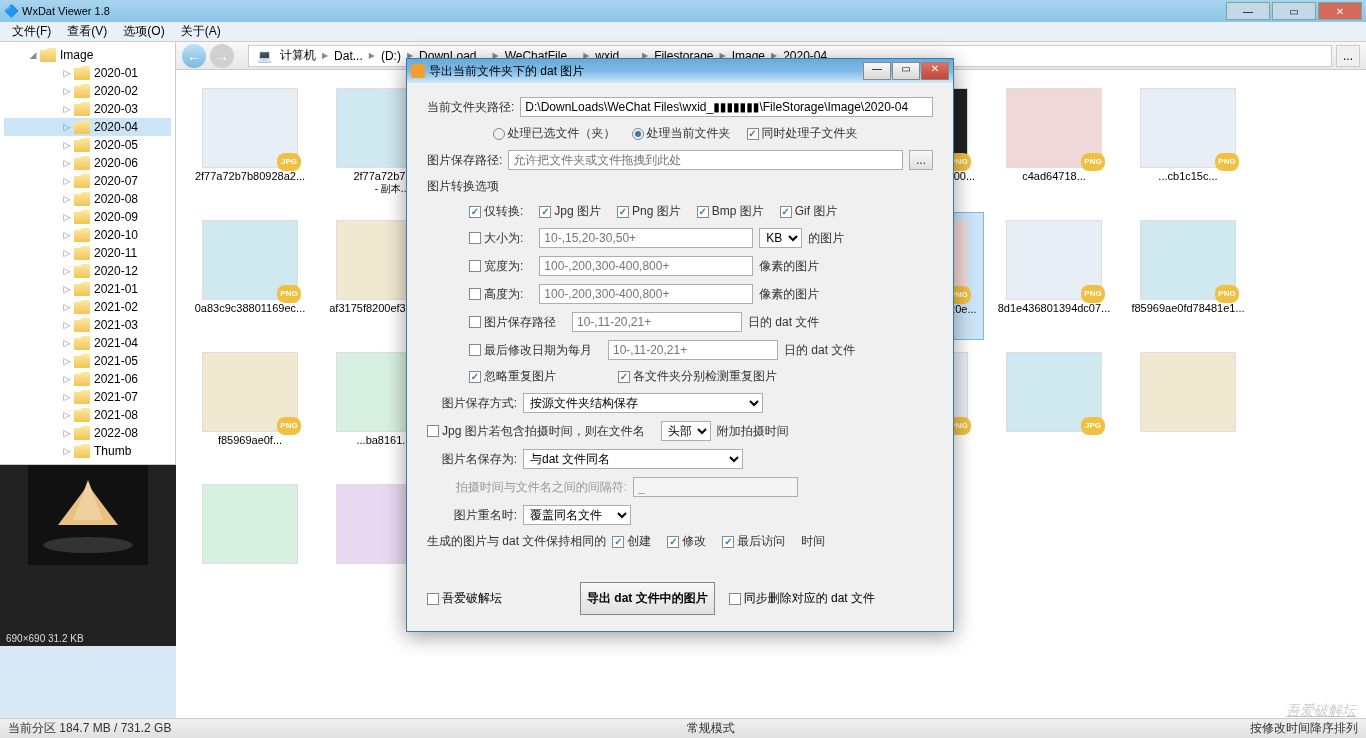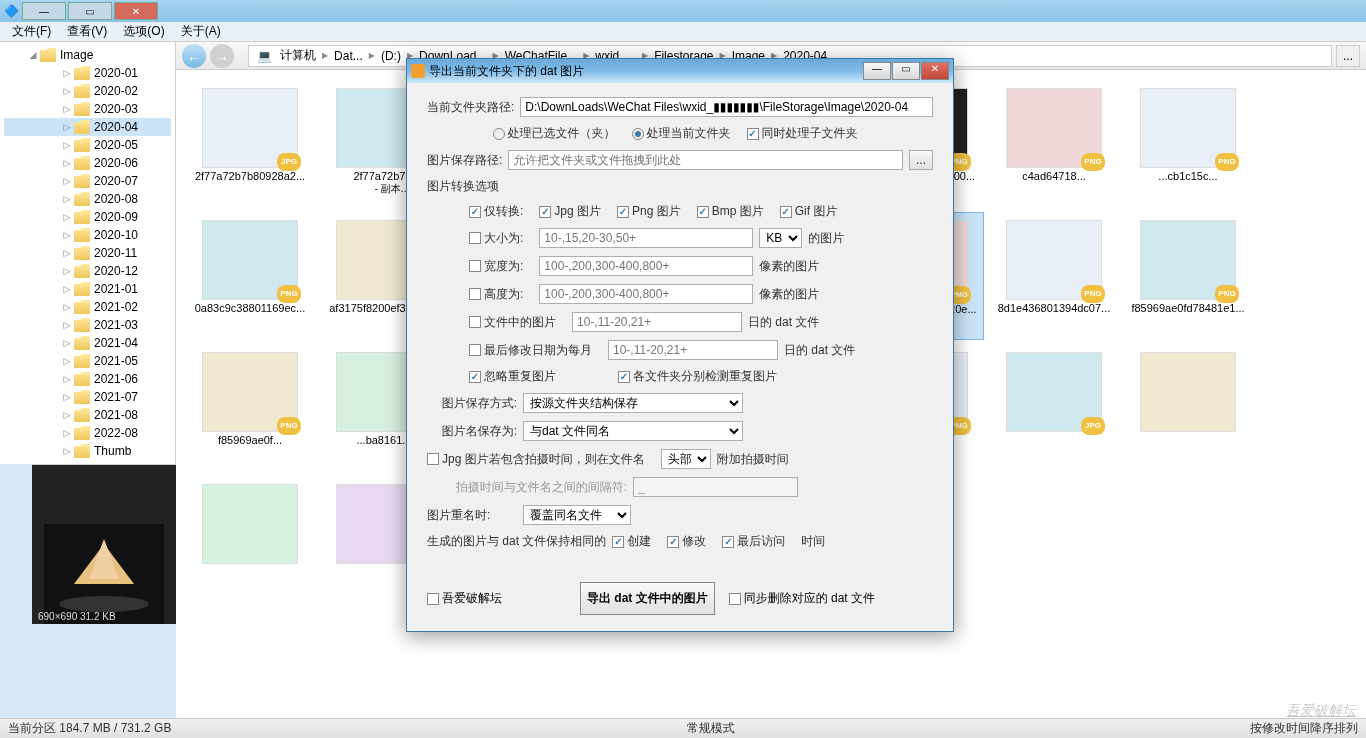--- a/index.html
+++ b/index.html
@@ -37,21 +37,21 @@
 .thumb { width: 128px; height: 128px; display: flex; flex-direction: column; align-items: center; cursor: pointer; position: relative; padding: 2px; }
 .thumb.selected { background: #cce4f7; border: 1px solid #7ab8e0; }
 .thumb .img { width: 96px; height: 80px; background: linear-gradient(135deg,#e0e8f0,#c0d0e0); border: 1px solid #ddd; position: relative; margin: 6px 0 2px; display:flex; align-items:center; justify-content:center; font-size:20px; }
 .thumb .badge { position: absolute; right: -4px; bottom: -4px; width: 24px; height: 18px; background: #f0c040; border-radius: 8px; font-size: 8px; color: #fff; text-align: center; line-height: 18px; font-weight: bold; }
 .thumb .lbl { font-size: 11px; text-align: center; width: 120px; overflow: hidden; text-overflow: ellipsis; white-space: nowrap; }
 .thumb .lbl2 { font-size: 10px; text-align: center; margin-left: 16px; }
 
 .statusbar { height: 20px; background: linear-gradient(#f0f0f0, #e0e0e0); border-top: 1px solid #ccc; display: flex; align-items: center; padding: 0 8px; justify-content: space-between; color: #333; }
 
 .leftpanel { width: 176px; display: flex; flex-direction: column; }
-.preview { height: 160px; background: #222; border-top: 1px solid #ccc; position: relative; display:flex; align-items:flex-end; justify-content:center;margin-left:32px; }
+.preview { height: 182px; background: #222; border-top: 1px solid #ccc; position: relative; display:flex; align-items:flex-start; justify-content:center; }
 .preview .pmeta { position: absolute; bottom: 2px; left: 6px; color: #ddd; font-size: 10px; }
 
 
 .dialog { position: absolute; left: 406px; top: 58px; width: 548px; background: #f0f0f0; border: 1px solid #3a7aa8; box-shadow: 0 4px 20px rgba(0,0,0,0.4); }
 .dlg-title { height: 24px; background: linear-gradient(#6aaad8, #7ebae8, #d0e8f8); display: flex; align-items: center; padding: 0 4px; }
 .dlg-title .icon { width: 14px; height: 14px; background: #f0a030; border-radius: 2px; margin-right: 4px; }
 .dlg-title .t { flex: 1; color: #000; font-size: 12px; }
 .dlg-title .btns { display: flex; }
 .dlg-title .btn { width: 28px; height: 18px; border: 1px solid #888; background: linear-gradient(#f8f8f8, #d8d8d8); text-align: center; font-size: 10px; margin-left: 1px; cursor: pointer; }
 .dlg-title .btn.cls { background: linear-gradient(#e07060, #c04838); color: #fff; }
@@ -80,20 +80,21 @@
 
 ::-webkit-scrollbar { width: 16px; }
 ::-webkit-scrollbar-track { background: #f0f0f0; }
 ::-webkit-scrollbar-thumb { background: #c0c0c0; border: 1px solid #a0a0a0; }
 </style>
 </head>
 <body>
 
 <div class="titlebar">
   <span class="icon">🔷</span>
+  <span class="title">WxDat Viewer 1.8</span>
   <div class="winbtns">
     <div class="winbtn">—</div>
     <div class="winbtn">▭</div>
     <div class="winbtn close">✕</div>
   </div>
 </div>
 
 <div class="menubar">
   <div class="mitem">文件(F)</div>
   <div class="mitem">查看(V)</div>
@@ -415,21 +416,21 @@
       <label class="check">
           <span class="c"></span>
           <span>高度为:</span>
         </label>
       <input class="inp" style="flex: 0 0 214px;" placeholder="100-,200,300-400,800+">
       <span class="right-lbl">像素的图片</span>
     </div>
     <div class="row group-indent">
       <label class="check">
           <span class="c"></span>
-          <span>文件中的图片</span>
+          <span>图片保存路径</span>
         </label>
       <input class="inp" style="flex: 0 0 170px;" placeholder="10-,11-20,21+">
       <span class="right-lbl">日的 dat 文件</span>
     </div>
     <div class="row group-indent">
       <label class="check">
           <span class="c"></span>
           <span>最后修改日期为每月</span>
         </label>
       <input class="inp" style="flex: 0 0 170px;" placeholder="10-,11-20,21+">
@@ -442,40 +443,40 @@
         </label>
       <span style="width:40px"></span>
       <label class="check checked">
           <span class="c"></span>
           <span>各文件夹分别检测重复图片</span>
         </label>
     </div>
 
     <div class="row" style="margin-top:6px">
       <span class="lbl" style="width:90px;text-align:right">图片保存方式:</span>
-      <select class="sel" style="width:220px"><option>按源文件夹结构保存</option></select>
+      <select class="sel" style="width:240px"><option>按源文件夹结构保存</option></select>
+    </div>
+    <div class="row">
+      <label class="check">
+          <span class="c"></span>
+          <span>Jpg 图片若包含拍摄时间，则在文件名</span>
+        </label>
+      <select class="sel" style="width:50px"><option>头部</option></select>
+      <span>附加拍摄时间</span>
     </div>
     <div class="row">
       <span class="lbl" style="width:90px;text-align:right">图片名保存为:</span>
       <select class="sel" style="width:220px"><option>与dat 文件同名</option></select>
     </div>
-    <div class="row">
-      <label class="check">
-          <span class="c"></span>
-          <span>Jpg 图片若包含拍摄时间，则在文件名</span>
-        </label>
-      <select class="sel" style="width:50px"><option>头部</option></select>
-      <span>附加拍摄时间</span>
-    </div>
     <div class="row disabled">
       <span class="lbl" style="text-align:right;flex:0 0 200px">拍摄时间与文件名之间的间隔符:</span>
       <input class="inp" style="flex: 0 0 40px;" value="_">
     </div>
     <div class="row">
-      <span class="lbl" style="width:90px;text-align:left">图片重名时:</span>
+      <span class="lbl" style="width:90px;text-align:right">图片重名时:</span>
       <select class="sel" style="width:108px"><option>覆盖同名文件</option></select>
     </div>
     <div class="row">
       <span class="lbl">生成的图片与 dat 文件保持相同的</span>
       <label class="check checked">
           <span class="c"></span>
           <span>创建</span>
         </label>
       <label class="check checked">
           <span class="c"></span>

